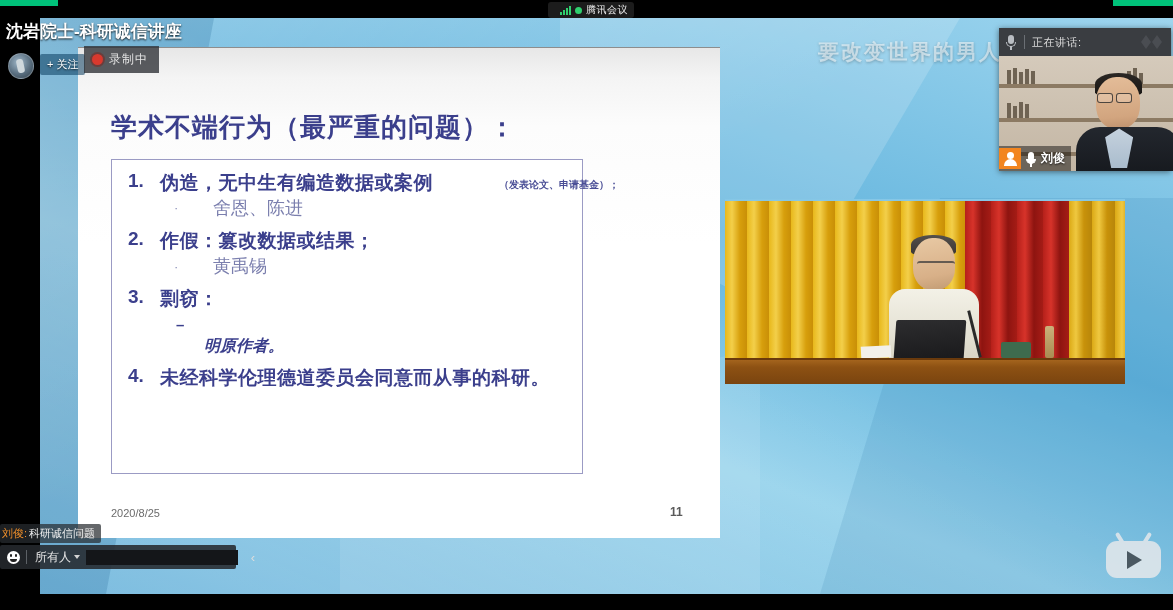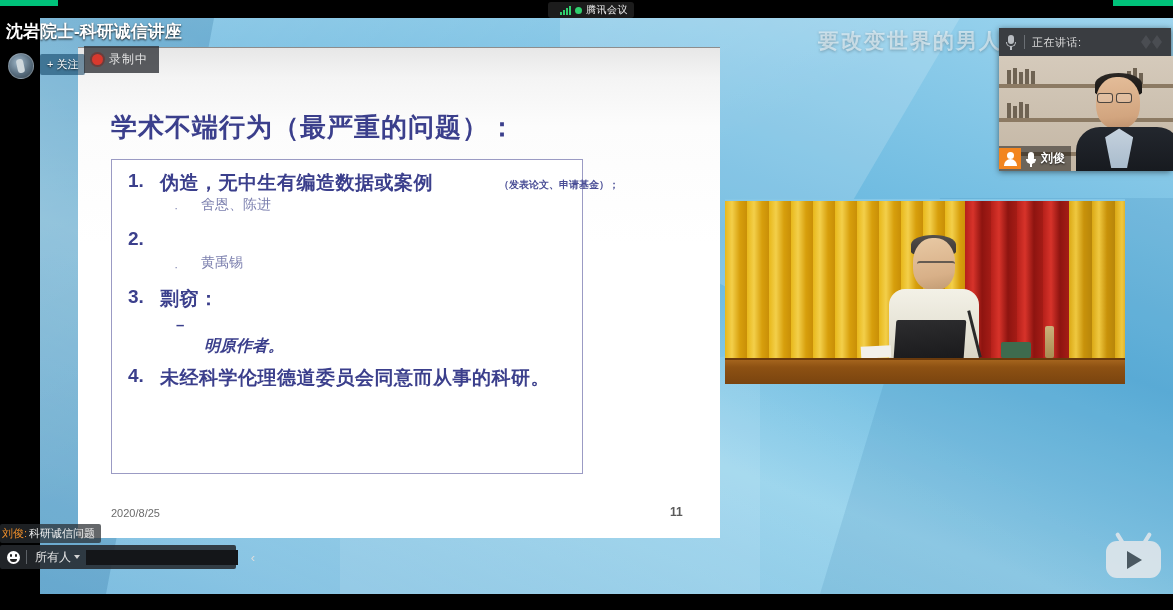--- a/index.html
+++ b/index.html
@@ -111,21 +111,21 @@
     border-radius:0;
     padding:5px 11px 5px 8px;
     z-index:42;
   }
   .rec-dot { width:11px; height:11px; border-radius:50%; background:#d8392e;
     box-shadow:0 0 0 2px rgba(120,40,35,.55); }
   .rec-badge .label { color:#e4e4e4; font-size:12px; letter-spacing:1px; }
 
   
   .bg-text {
-    position:absolute; left:818px; top:27px;
+    position:absolute; left:818px; top:38px;
     color:rgba(255,255,255,.55);
     font-size:21px; font-weight:bold; letter-spacing:2px;
     text-shadow:0 1px 3px rgba(0,0,0,.25);
     white-space:nowrap; z-index:10;
   }
 
   
   .slide {
     position:absolute; left:78px; top:47px;
     width:642px; height:491px;
@@ -145,22 +145,22 @@
     width:472px; height:315px;
     border:1px solid #9b9bc4;
     background:#fff;
   }
   .li { position:absolute; color:#3b3f8c;
     font-family:"DejaVu Serif","Liberation Serif",serif; }
   .li-main { font-size:19px; font-weight:bold; letter-spacing:.5px; }
   .li-num  { position:absolute; font-size:19px; font-weight:bold; color:#3b3f8c;
     font-family:"Liberation Sans",sans-serif; }
   .li-small { font-size:10px; font-weight:bold; color:#4a4e96; letter-spacing:0; }
-  .li-sub { font-size:14px; color:#7b7fae;
-    font-family:"DejaVu Serif","Liberation Serif",serif; }
+  .li-sub { font-size:18px; color:#7b7fae;
+    font-family:"DejaVu Serif","Liberation Serif",serif;margin-left:12px; }
   .li-sub2 { font-size:16px; color:#3b3f8c; font-weight:bold;
     font-family:"DejaVu Serif","Liberation Serif",serif; line-height:1.22; }
   .bullet-dot { position:absolute; font-size:13px; color:#8a8eb8; }
   .dash { position:absolute; font-size:15px; color:#3b3f8c; font-weight:bold; }
 
   .slide-date {
     position:absolute; left:33px; top:459px;
     font-size:11px; color:#6b6b6b; font-family:"Liberation Sans",sans-serif;
   }
   .slide-page {
@@ -463,20 +463,21 @@
 
     <div class="slide-box"></div>
 
     <div class="li-num" style="left:50px; top:122px;">1.</div>
     <div class="li li-main" style="left:82px; top:122px;">伪造，无中生有编造数据或案例</div>
     <div class="li li-small" style="left:421px; top:130px;">（发表论文、申请基金）；</div>
     <div class="bullet-dot" style="left:96px; top:152px;">·</div>
     <div class="li li-sub" style="left:123px; top:148px;">舍恩、陈进</div>
 
     <div class="li-num" style="left:50px; top:180px;">2.</div>
+    <div class="li li-main" style="left:82px; top:180px;">作假：篡改数据或结果；</div>
     <div class="bullet-dot" style="left:96px; top:211px;">·</div>
     <div class="li li-sub" style="left:123px; top:206px;">黄禹锡</div>
 
     <div class="li-num" style="left:50px; top:238px;">3.</div>
     <div class="li li-main" style="left:82px; top:238px;">剽窃：</div>
     <div class="dash" style="left:98px; top:268px;">–</div>
     <div class="li li-sub2" style="left:126px; top:288px;font-style:italic;">明原作者。</div>
 
     <div class="li-num" style="left:50px; top:317px;">4.</div>
     <div class="li li-main" style="left:82px; top:317px;">未经科学伦理德道委员会同意而从事的科研。</div>

